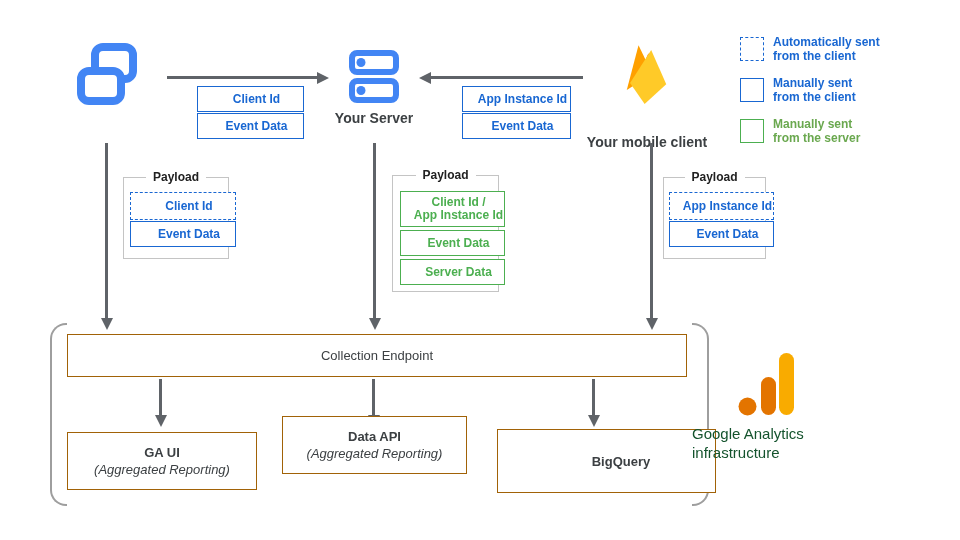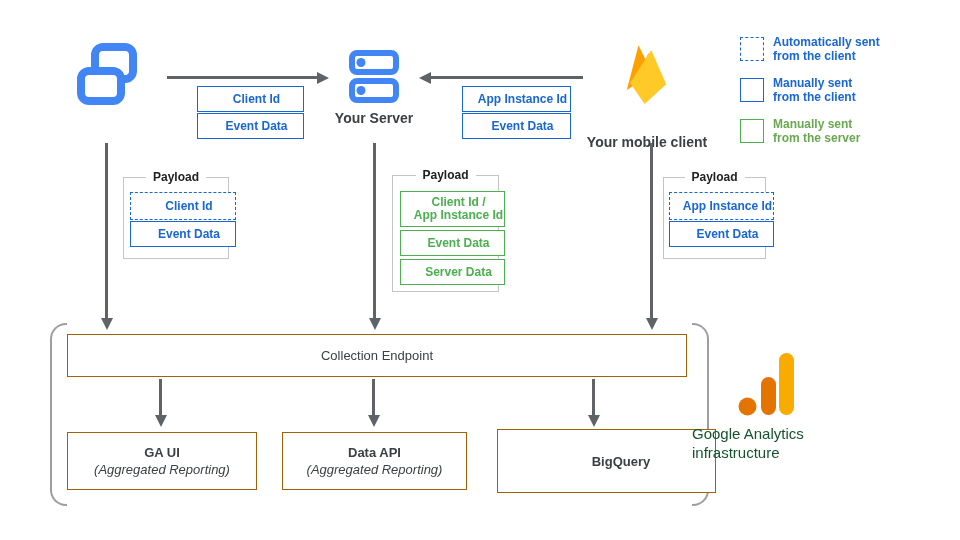--- a/index.html
+++ b/index.html
@@ -139,21 +139,21 @@
   <div class="vline" style="left:372px;top:379px;height:37px;"></div>
   <div class="ah-down" style="left:367.5px;top:415px;"></div>
 
   <div class="vline" style="left:592px;top:379px;height:37px;"></div>
   <div class="ah-down" style="left:587.5px;top:415px;"></div>
 
   <div class="gray-box" style="left:67px;top:432px;width:188px;height:56px;">
     <span class="title">GA UI</span>
     <span class="subtitle ws">(Aggregated Reporting)</span>
   </div>
-  <div class="gray-box" style="left:282px;top:432px;width:183px;height:56px;">
+  <div class="gray-box" style="left:282px;top:416px;width:183px;height:56px;">
     <span class="title">Data API</span>
     <span class="subtitle ws">(Aggregated Reporting)</span>
   </div>
   <div class="gray-box" style="left:497px;top:429px;width:188px;height:62px;padding-left:29px;">
     <span class="title">BigQuery</span>
   </div>
 
   <svg class="abs" style="left:736px;top:352px;" width="60" height="64" viewBox="0 0 60 64">
     <rect x="43" y="1" width="15" height="62" rx="7.5" fill="#F9AB00"></rect>
     <rect x="25" y="25" width="15" height="38" rx="7.5" fill="#E37400"></rect>

